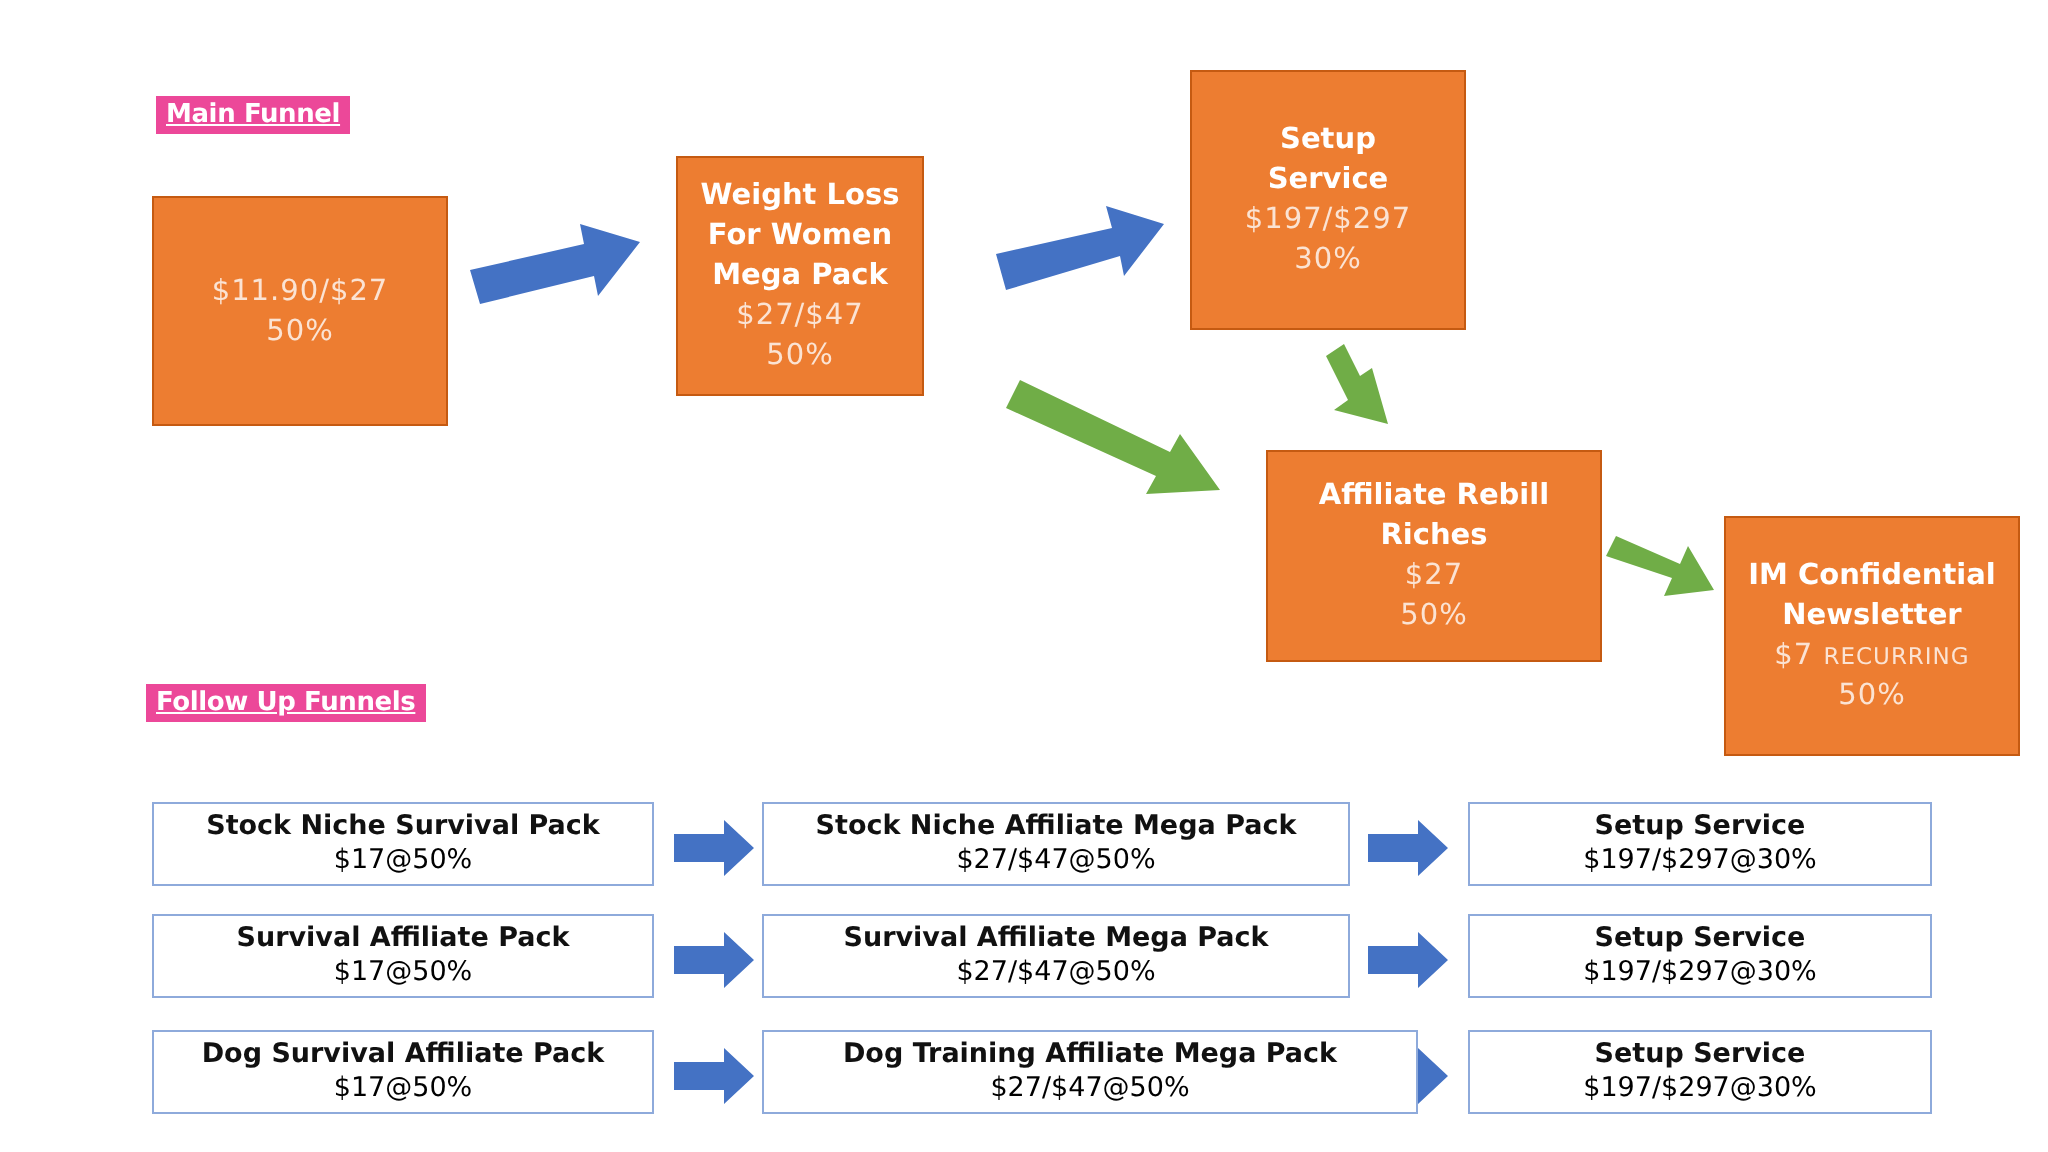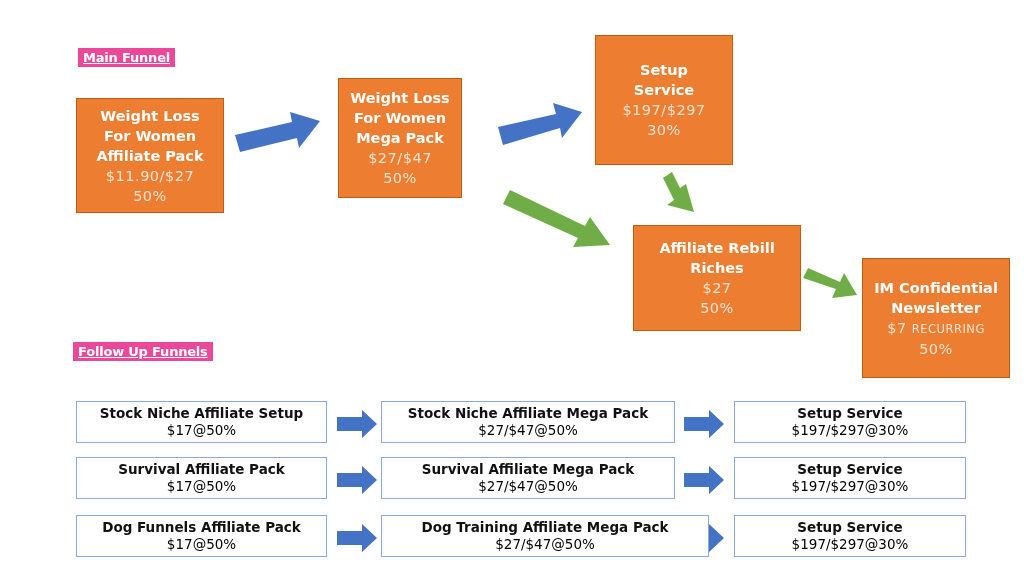--- a/index.html
+++ b/index.html
@@ -31,21 +31,20 @@
       <polygon points="337,473 362,473 362,466 377,480 362,494 362,487 337,487" fill="#4472c4"></polygon>
       <polygon points="684,473 709,473 709,466 724,480 709,494 709,487 684,487" fill="#4472c4"></polygon>
       <polygon points="337,531 362,531 362,524 377,538 362,552 362,545 337,545" fill="#4472c4"></polygon>
       <polygon points="684,531 709,531 709,524 724,538 709,552 709,545 684,545" fill="#4472c4"></polygon>
     </g>
 </svg>
 
 <div class="label-tag" style="left:78px; top:48px;">Main Funnel</div>
 
 <div class="obox" style="left:76px; top:98px; width:148px; height:115px;">
-  <div class="t" style="width:130px">Weight Loss For Women Affiliate Pack</div>
   <div class="p">$11.90/$27</div>
   <div class="p">50%</div>
 </div>
 
 <div class="obox" style="left:338px; top:78px; width:124px; height:120px;">
   <div class="t" style="width:118px">Weight Loss For Women Mega Pack</div>
   <div class="p">$27/$47</div>
   <div class="p">50%</div>
 </div>
 
@@ -64,21 +63,21 @@
 <div class="obox" style="left:862px; top:258px; width:148px; height:120px;">
   <div class="t" style="width:130px">IM Confidential Newsletter</div>
   <div class="p"><span>$7</span> <span class="sc">RECURRING</span></div>
   <div class="p">50%</div>
 </div>
 
 <div class="label-tag" style="left:73px; top:342px;">Follow Up Funnels</div>
 
 <div id="fu-container">
     <div class="wbox" style="left: 76px; top: 401px; width: 251px; height: 42px;">
-      <div class="t">Stock Niche Affiliate Setup</div>
+      <div class="t">Stock Niche Survival Pack</div>
       <div class="p">$17@50%</div>
     </div>
     <div class="wbox" style="left: 381px; top: 401px; width: 294px; height: 42px;">
       <div class="t">Stock Niche Affiliate Mega Pack</div>
       <div class="p">$27/$47@50%</div>
     </div>
     <div class="wbox" style="left: 734px; top: 401px; width: 232px; height: 42px;">
       <div class="t">Setup Service</div>
       <div class="p">$197/$297@30%</div>
     </div>
@@ -88,21 +87,21 @@
     </div>
     <div class="wbox" style="left: 381px; top: 457px; width: 294px; height: 42px;">
       <div class="t">Survival Affiliate Mega Pack</div>
       <div class="p">$27/$47@50%</div>
     </div>
     <div class="wbox" style="left: 734px; top: 457px; width: 232px; height: 42px;">
       <div class="t">Setup Service</div>
       <div class="p">$197/$297@30%</div>
     </div>
     <div class="wbox" style="left: 76px; top: 515px; width: 251px; height: 42px;">
-      <div class="t">Dog Funnels Affiliate Pack</div>
+      <div class="t">Dog Survival Affiliate Pack</div>
       <div class="p">$17@50%</div>
     </div>
     <div class="wbox" style="left: 381px; top: 515px; width: 328px; height: 42px;">
       <div class="t">Dog Training Affiliate Mega Pack</div>
       <div class="p">$27/$47@50%</div>
     </div>
     <div class="wbox" style="left: 734px; top: 515px; width: 232px; height: 42px;">
       <div class="t">Setup Service</div>
       <div class="p">$197/$297@30%</div>
     </div>

